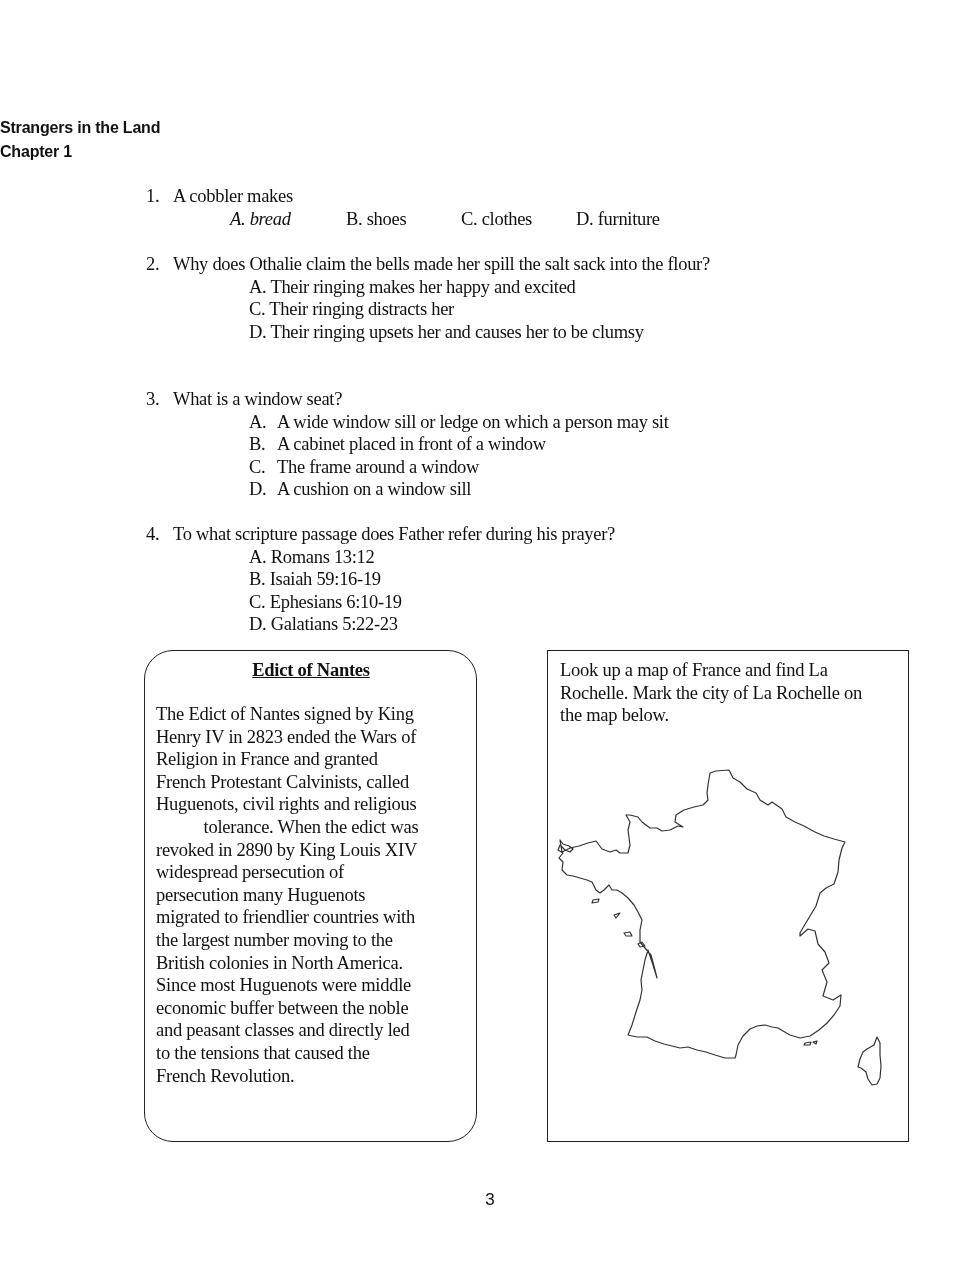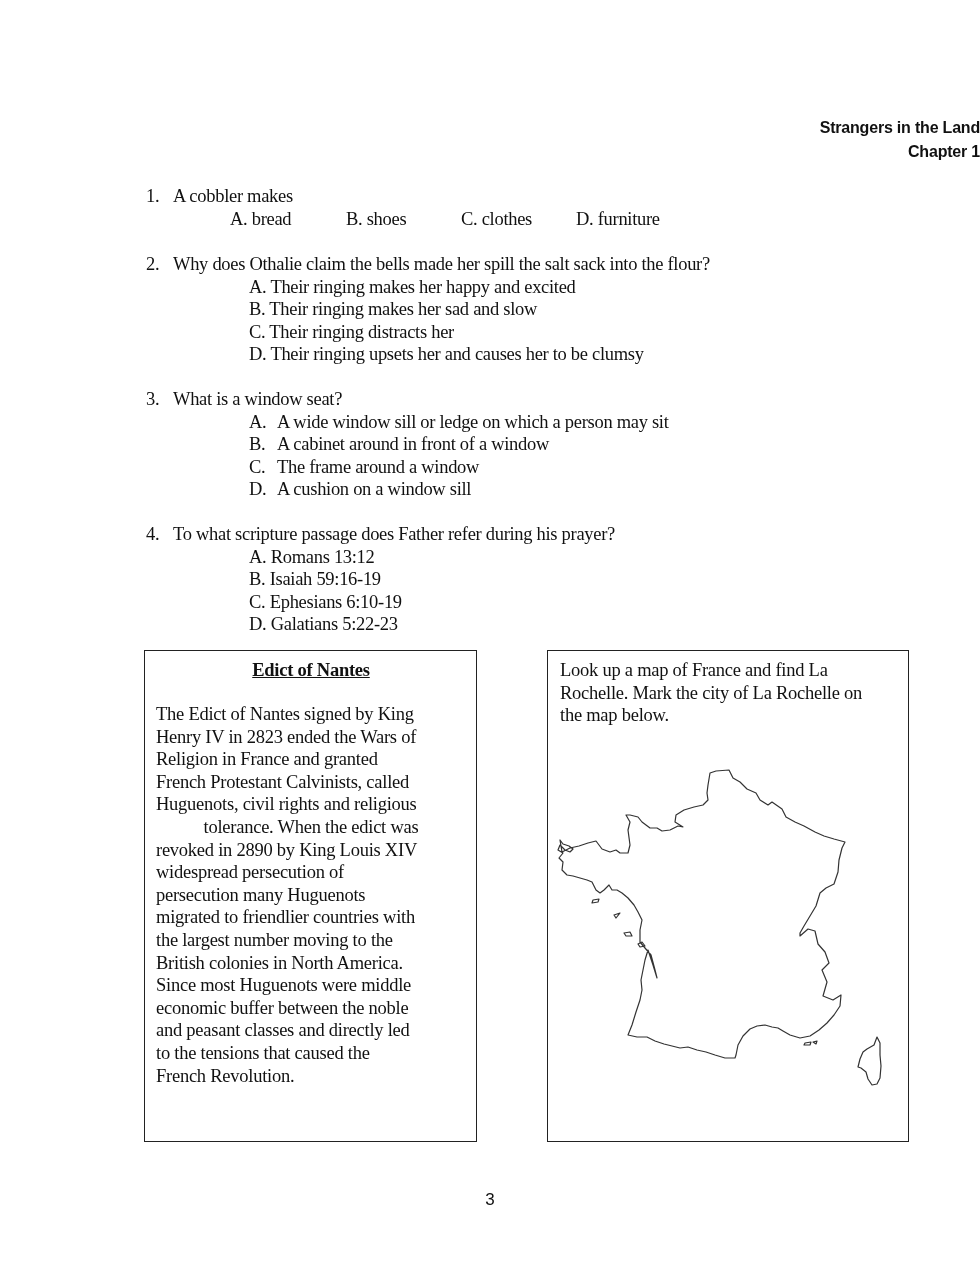--- a/index.html
+++ b/index.html
@@ -13,21 +13,21 @@
       position: relative;
       overflow: hidden;
       color: #111;
       font-family: "DejaVu Serif", "Liberation Serif", serif;
     }
     .title-block {
       position: absolute;
       top: 116px;
       left: 0;
       width: 980px;
-      text-align: right;
+      text-align: left;
       font-family: "Liberation Sans", "DejaVu Sans", sans-serif;
       font-weight: bold;
       font-size: 16px;
       line-height: 24px;
       letter-spacing: -0.2px;
     }
     .q {
       position: absolute;
       left: 146px;
       font-family: "Liberation Serif", "DejaVu Serif", serif;
@@ -50,20 +50,21 @@
       font-size: 18.5px;
       line-height: 22.6px;
       letter-spacing: -0.25px;
     }
     .box-left {
       left: 144px;
       top: 650px;
       width: 333px;
       height: 492px;
       padding: 8px 10px 0 11px;
+      border-radius: 29px;
     }
     .box-left h2 {
       margin: 0 0 22px 0;
       font-size: 18.5px;
       font-weight: bold;
       text-decoration: underline;
       text-align: center;
       line-height: 22px;
     }
     .box-left p { margin: 0; }
@@ -98,53 +99,52 @@
   <div>Strangers in the Land</div>
   <div>Chapter 1</div>
 </div>
 
 <div class="q" style="top:185px;">
   <div class="stem">
     <span class="num">1.</span>
     <span>A cobbler makes</span>
   </div>
   <div class="inline-opts">
-    <span style="width:116px;">A. bread</span>
+    <span style="width:116px;font-style:italic;">A. bread</span>
     <span style="width:115px;">B. shoes</span>
     <span style="width:115px;">C. clothes</span>
     <span>D. furniture</span>
   </div>
 </div>
 
 <div class="q" style="top:253px;">
   <div class="stem">
     <span class="num">2.</span>
     <span>Why does Othalie claim the bells made her spill the salt sack into the flour?</span>
   </div>
   <div class="opts">
     <div>A. Their ringing makes her happy and excited</div>
-    <div>B. Their ringing makes her sad and slow</div>
     <div>C. Their ringing distracts her</div>
     <div>D. Their ringing upsets her and causes her to be clumsy</div>
   </div>
 </div>
 
 <div class="q" style="top:388px;">
   <div class="stem">
     <span class="num">3.</span>
     <span>What is a window seat?</span>
   </div>
   <div class="opts">
     <div class="opt-row">
       <span class="opt-letter">A.</span>
       <span>A wide window sill or ledge on which a person may sit</span>
     </div>
     <div class="opt-row">
       <span class="opt-letter">B.</span>
-      <span>A cabinet around in front of a window</span>
+      <span>A cabinet placed in front of a window</span>
     </div>
     <div class="opt-row">
       <span class="opt-letter">C.</span>
       <span>The frame around a window</span>
     </div>
     <div class="opt-row">
       <span class="opt-letter">D.</span>
       <span>A cushion on a window sill</span>
     </div>
   </div>

